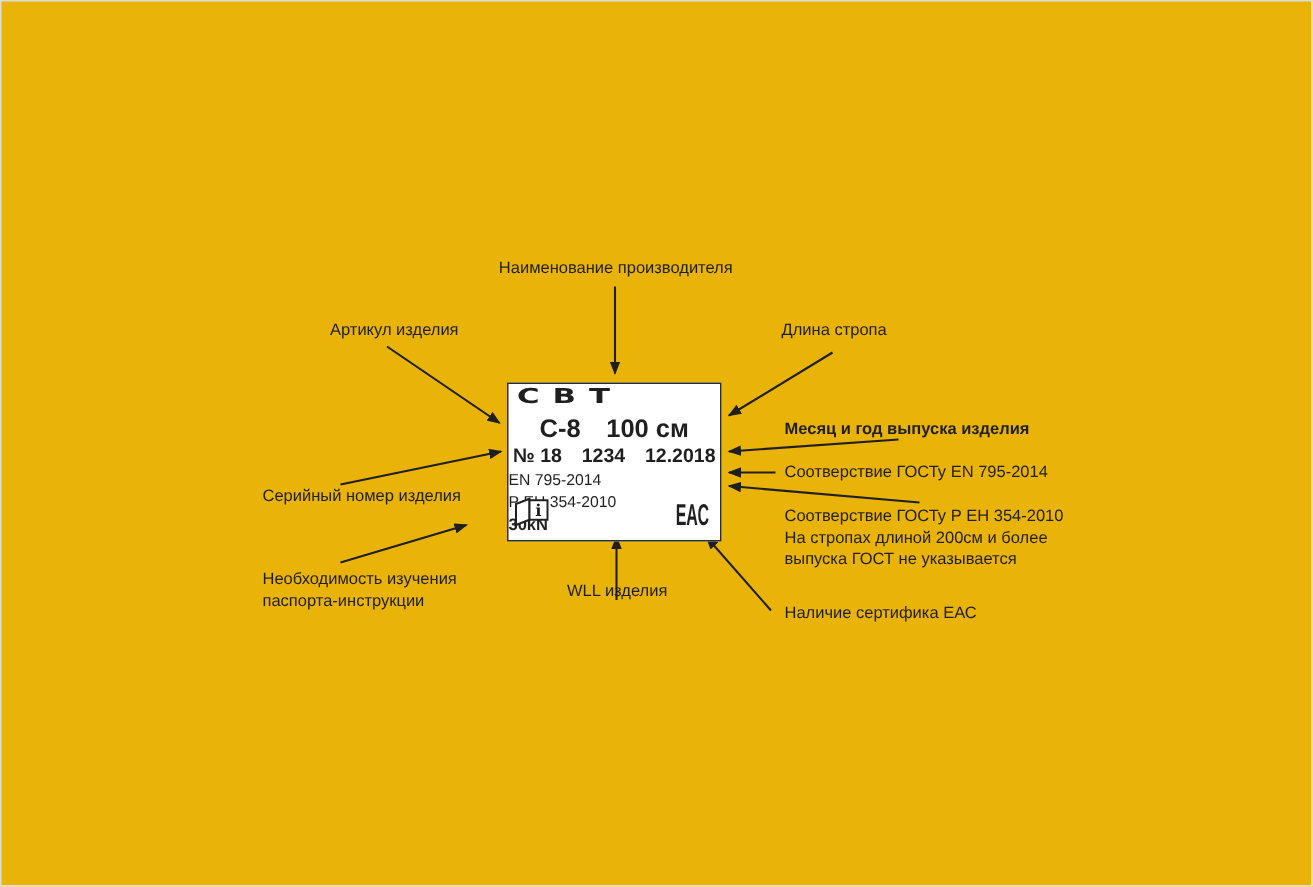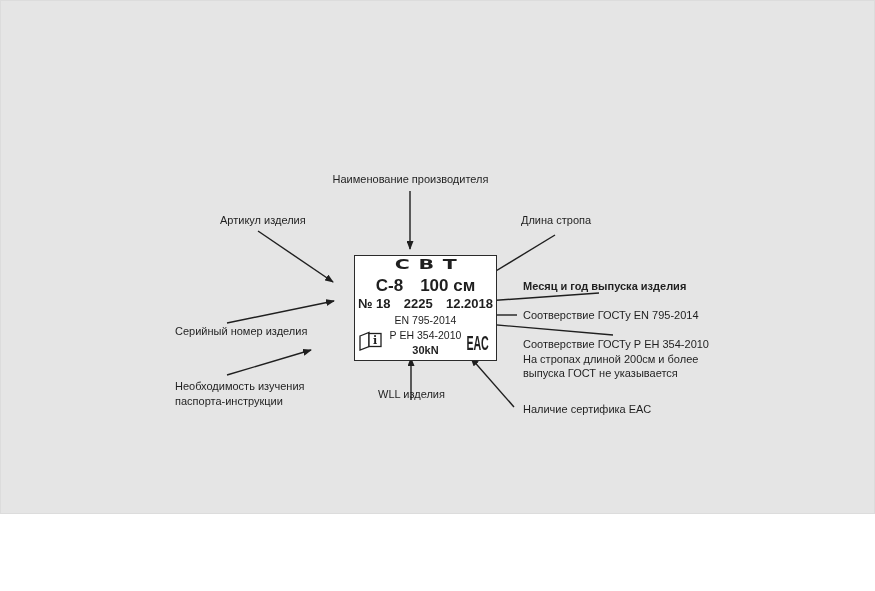--- a/index.html
+++ b/index.html
@@ -1,28 +1,28 @@
 <!DOCTYPE html>
 <html><head>
 <meta charset="utf-8">
 <style>
   html,body{margin:0;padding:0;background:#fff;}
   .stage{
-    position:relative;width:875px;height:514px;background:#e5e5e5;
+    position:relative;width:875px;height:591px;background:#eab308;
     border:1px solid #dcdcdc;box-sizing:border-box;overflow:hidden;
     font-family:"Liberation Sans",sans-serif;color:#1f1f1f;
   }
   .arrows{position:absolute;left:0;top:0;width:875px;height:591px;pointer-events:none;}
   .arrows line{stroke:#1f1f1f;stroke-width:1.4;}
   .ann{position:absolute;font-size:11px;line-height:13px;white-space:nowrap;color:#1f1f1f;}
   .ann-block div{line-height:14.6px;}
   
   .plate{
     position:absolute;left:337px;top:254px;width:143px;height:106px;
-    background:#fff;border:1.6px solid #2b2b2b;box-sizing:border-box;text-align:center;margin-left:16px;
+    background:#fff;border:1.6px solid #2b2b2b;box-sizing:border-box;text-align:left;
   }
   .brand{
     margin-top:1px;font-weight:900;font-size:19px;line-height:15px;letter-spacing:8px;
     font-family:"DejaVu Sans",sans-serif;display:inline-block;
     transform:scale(1.08,0.72);transform-origin:center;white-space:nowrap;padding-left:8px;
   }
   .row-model{display:flex;justify-content:center;gap:17px;font-weight:bold;font-size:17px;line-height:17px;margin-top:2px;white-space:nowrap;}
   .row-serial{display:flex;justify-content:space-between;padding:0 3px;font-weight:bold;font-size:13px;line-height:14px;margin-top:3px;white-space:nowrap;}
   .row-std{font-weight:normal;font-size:10.5px;line-height:11px;margin-top:4px;white-space:nowrap;}
   .row-wll{font-weight:bold;font-size:11px;line-height:11px;margin-top:4px;white-space:nowrap;}
@@ -77,21 +77,21 @@
   <div class="plate">
     <div>
       <span class="brand">СВТ</span>
     </div>
     <div class="row-model">
       <span>С-8</span>
       <span>100 см</span>
     </div>
     <div class="row-serial">
       <span>№ 18</span>
-      <span>2225</span>
+      <span>1234</span>
       <span>12.2018</span>
     </div>
     <div class="row-std">EN 795-2014</div>
     <div class="row-std">Р ЕН 354-2010</div>
     <div class="row-wll">30kN</div>
 
     <svg class="book-icon" width="27" height="21" viewBox="0 0 27 21">
       <path d="M3 6 L12 2.5 L12 16.5 L3 20 Z" fill="#fff" stroke="#1f1f1f" stroke-width="1.3"></path>
       <rect x="12" y="3.5" width="12" height="13" fill="#fff" stroke="#1f1f1f" stroke-width="1.3"></rect>
       <text x="18" y="14" text-anchor="middle" font-family="DejaVu Serif, serif" font-weight="bold" font-size="11" fill="#1f1f1f">i</text>

